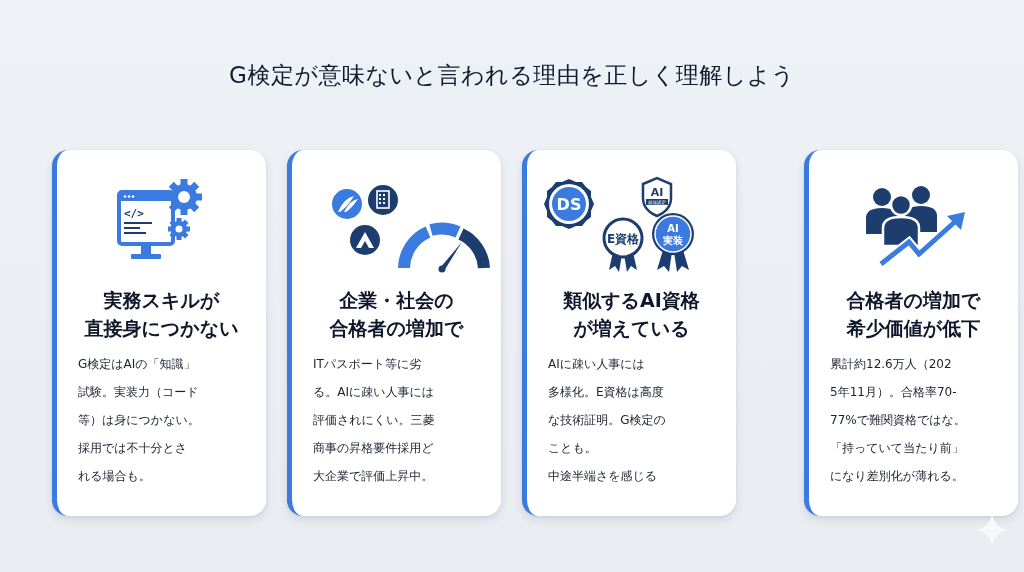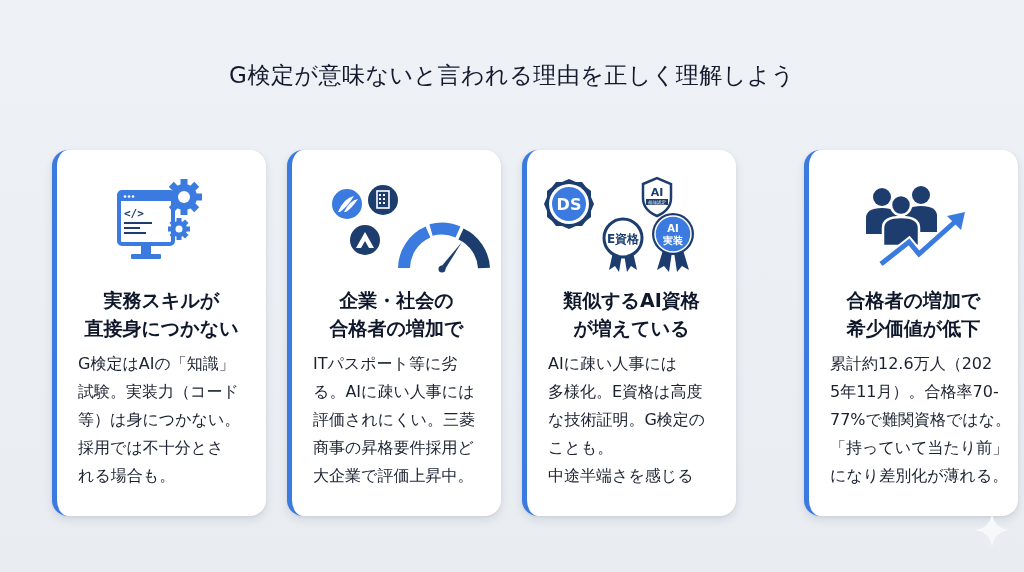--- a/index.html
+++ b/index.html
@@ -29,21 +29,21 @@
   .icon-area { position: absolute; left: 0; top: 22px; width: 209px; height: 110px; }
   .icon-area svg { position: absolute; left: 0; top: 0; }
   .card-title {
     position: absolute; top: 136px; left: 0; width: 209px;
     text-align: center; font-size: 19px; font-weight: bold; line-height: 28px;
     color: #0f172a;
   }
   .card-title span { display: block; }
   .card-body {
     position: absolute; top: 200px; left: 21px; width: 180px;
-    font-size: 16px; line-height: 28px; color: #1b2130;
+    font-size: 12px; line-height: 28px; color: #1b2130;
   }
   .card-body span { display: block; white-space: nowrap; }
   .sparkle { position: absolute; left: 975px; top: 513px; }
 </style>
 </head>
 <body>
 
 <h1 class="title">G検定が意味ないと言われる理由を正しく理解しよう</h1>
 
 <div class="cards">

